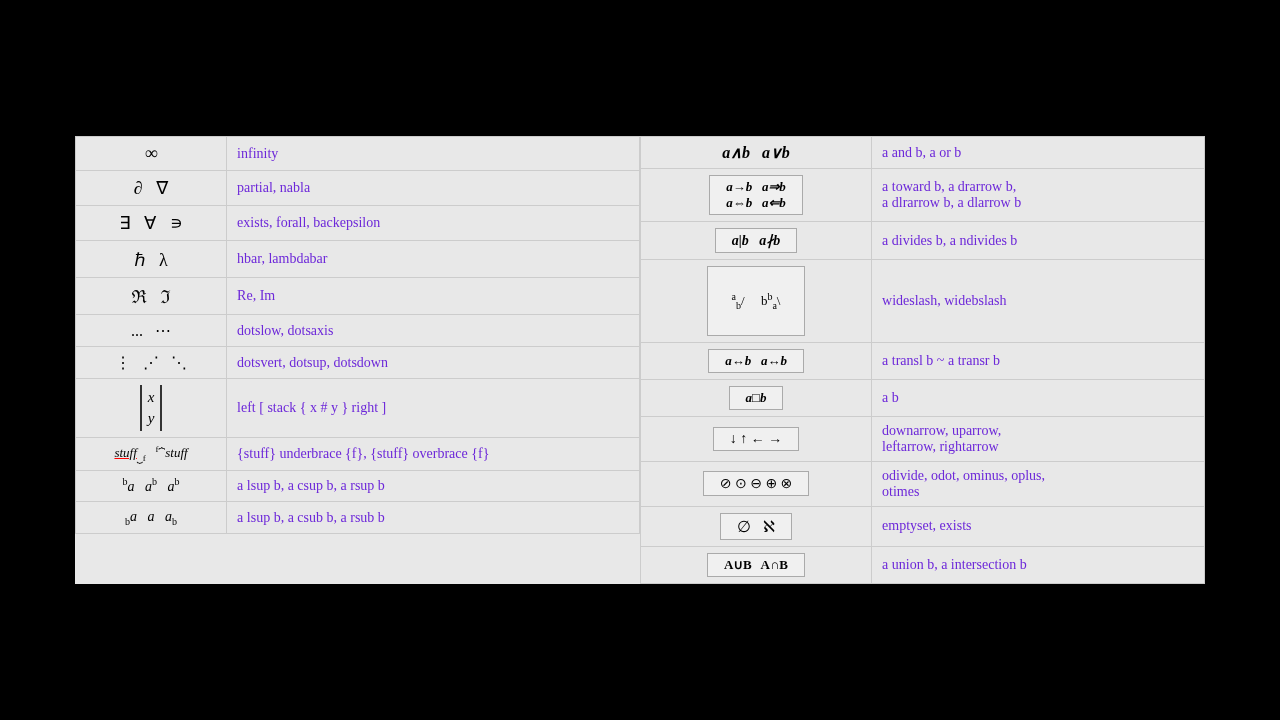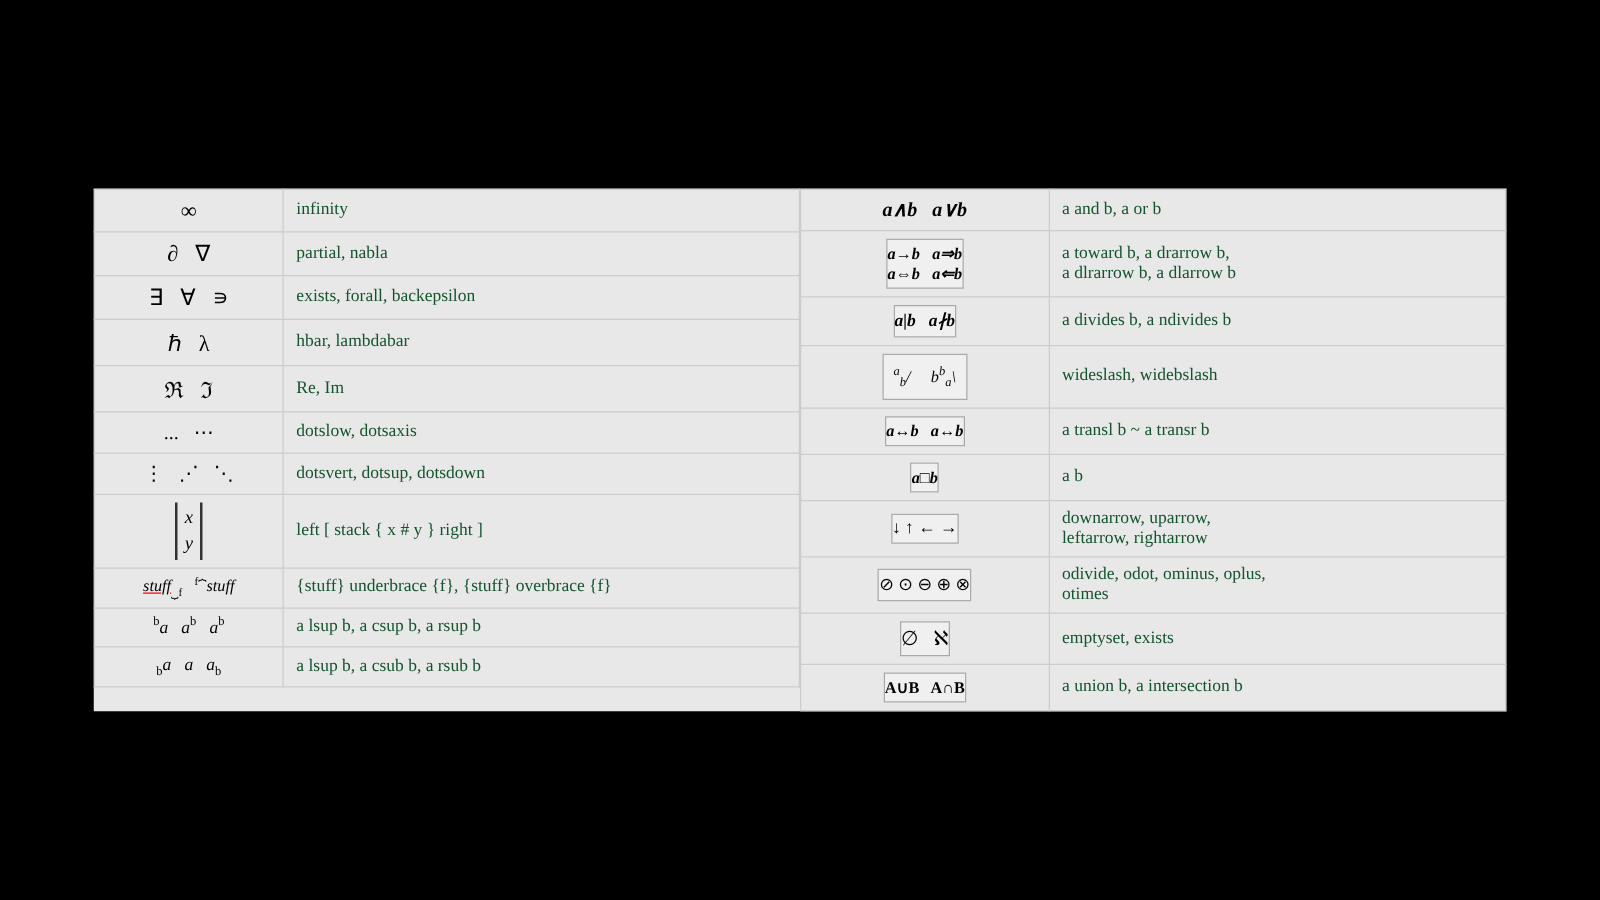--- a/index.html
+++ b/index.html
@@ -30,27 +30,27 @@
       padding: 6px 10px;
       vertical-align: middle;
       background: #e8e8e8;
     }
     .symbol-cell {
       text-align: center;
       min-width: 100px;
       background: #ddd;
     }
     .desc-cell {
-      color: #14532d;
+      color: #6d28d9;
       font-size: 14px;
     }
     .symbol-box {
       display: inline-block;
       border: 1px solid #aaa;
-      padding: 3px 0;
+      padding: 3px 16px;
       background: #f0f0f0;
       font-family: 'Times New Roman', serif;
     }
     .matrix-sym {
       display: inline-block;
       border-left: 2px solid #333;
       border-right: 2px solid #333;
       padding: 2px 6px;
       text-align: center;
       font-style: italic;
@@ -125,21 +125,21 @@
           </tr>
           <tr>
             <td class="symbol-cell"><span class="symbol-box" style="font-size:13px; font-style:italic"><b>a→b &nbsp; a⇒b</b><br><b>a⇔b &nbsp; a⇐b</b></span></td>
             <td class="desc-cell">a toward b, a drarrow b,<br>a dlrarrow b, a dlarrow b</td>
           </tr>
           <tr>
             <td class="symbol-cell"><span class="symbol-box" style="font-size:14px; font-style:italic"><b>a|b &nbsp; a∤b</b></span></td>
             <td class="desc-cell">a divides b, a ndivides b</td>
           </tr>
           <tr>
-            <td class="symbol-cell"><span class="symbol-box" style="font-size:13px; font-style:italic; padding:8px"><sup style="font-size:10px">a</sup><sub style="font-size:10px">b</sub>/ &nbsp; &nbsp; b<sup style="font-size:10px">b</sup><sub style="font-size:10px">a</sub>\</span></td>
+            <td class="symbol-cell"><span class="symbol-box" style="font-size:13px; padding:24px"><sup style="font-size:10px">a</sup><sub style="font-size:10px">b</sub>/ &nbsp; &nbsp; b<sup style="font-size:10px">b</sup><sub style="font-size:10px">a</sub>\</span></td>
             <td class="desc-cell">wideslash, widebslash</td>
           </tr>
           <tr>
             <td class="symbol-cell"><span class="symbol-box" style="font-size:13px; font-style:italic"><b>a↔b &nbsp; a↔b</b></span></td>
             <td class="desc-cell">a transl b ~ a transr b</td>
           </tr>
           <tr>
             <td class="symbol-cell"><span class="symbol-box" style="font-size:13px; font-style:italic"><b>a□b</b></span></td>
             <td class="desc-cell">a  b</td>
           </tr>

